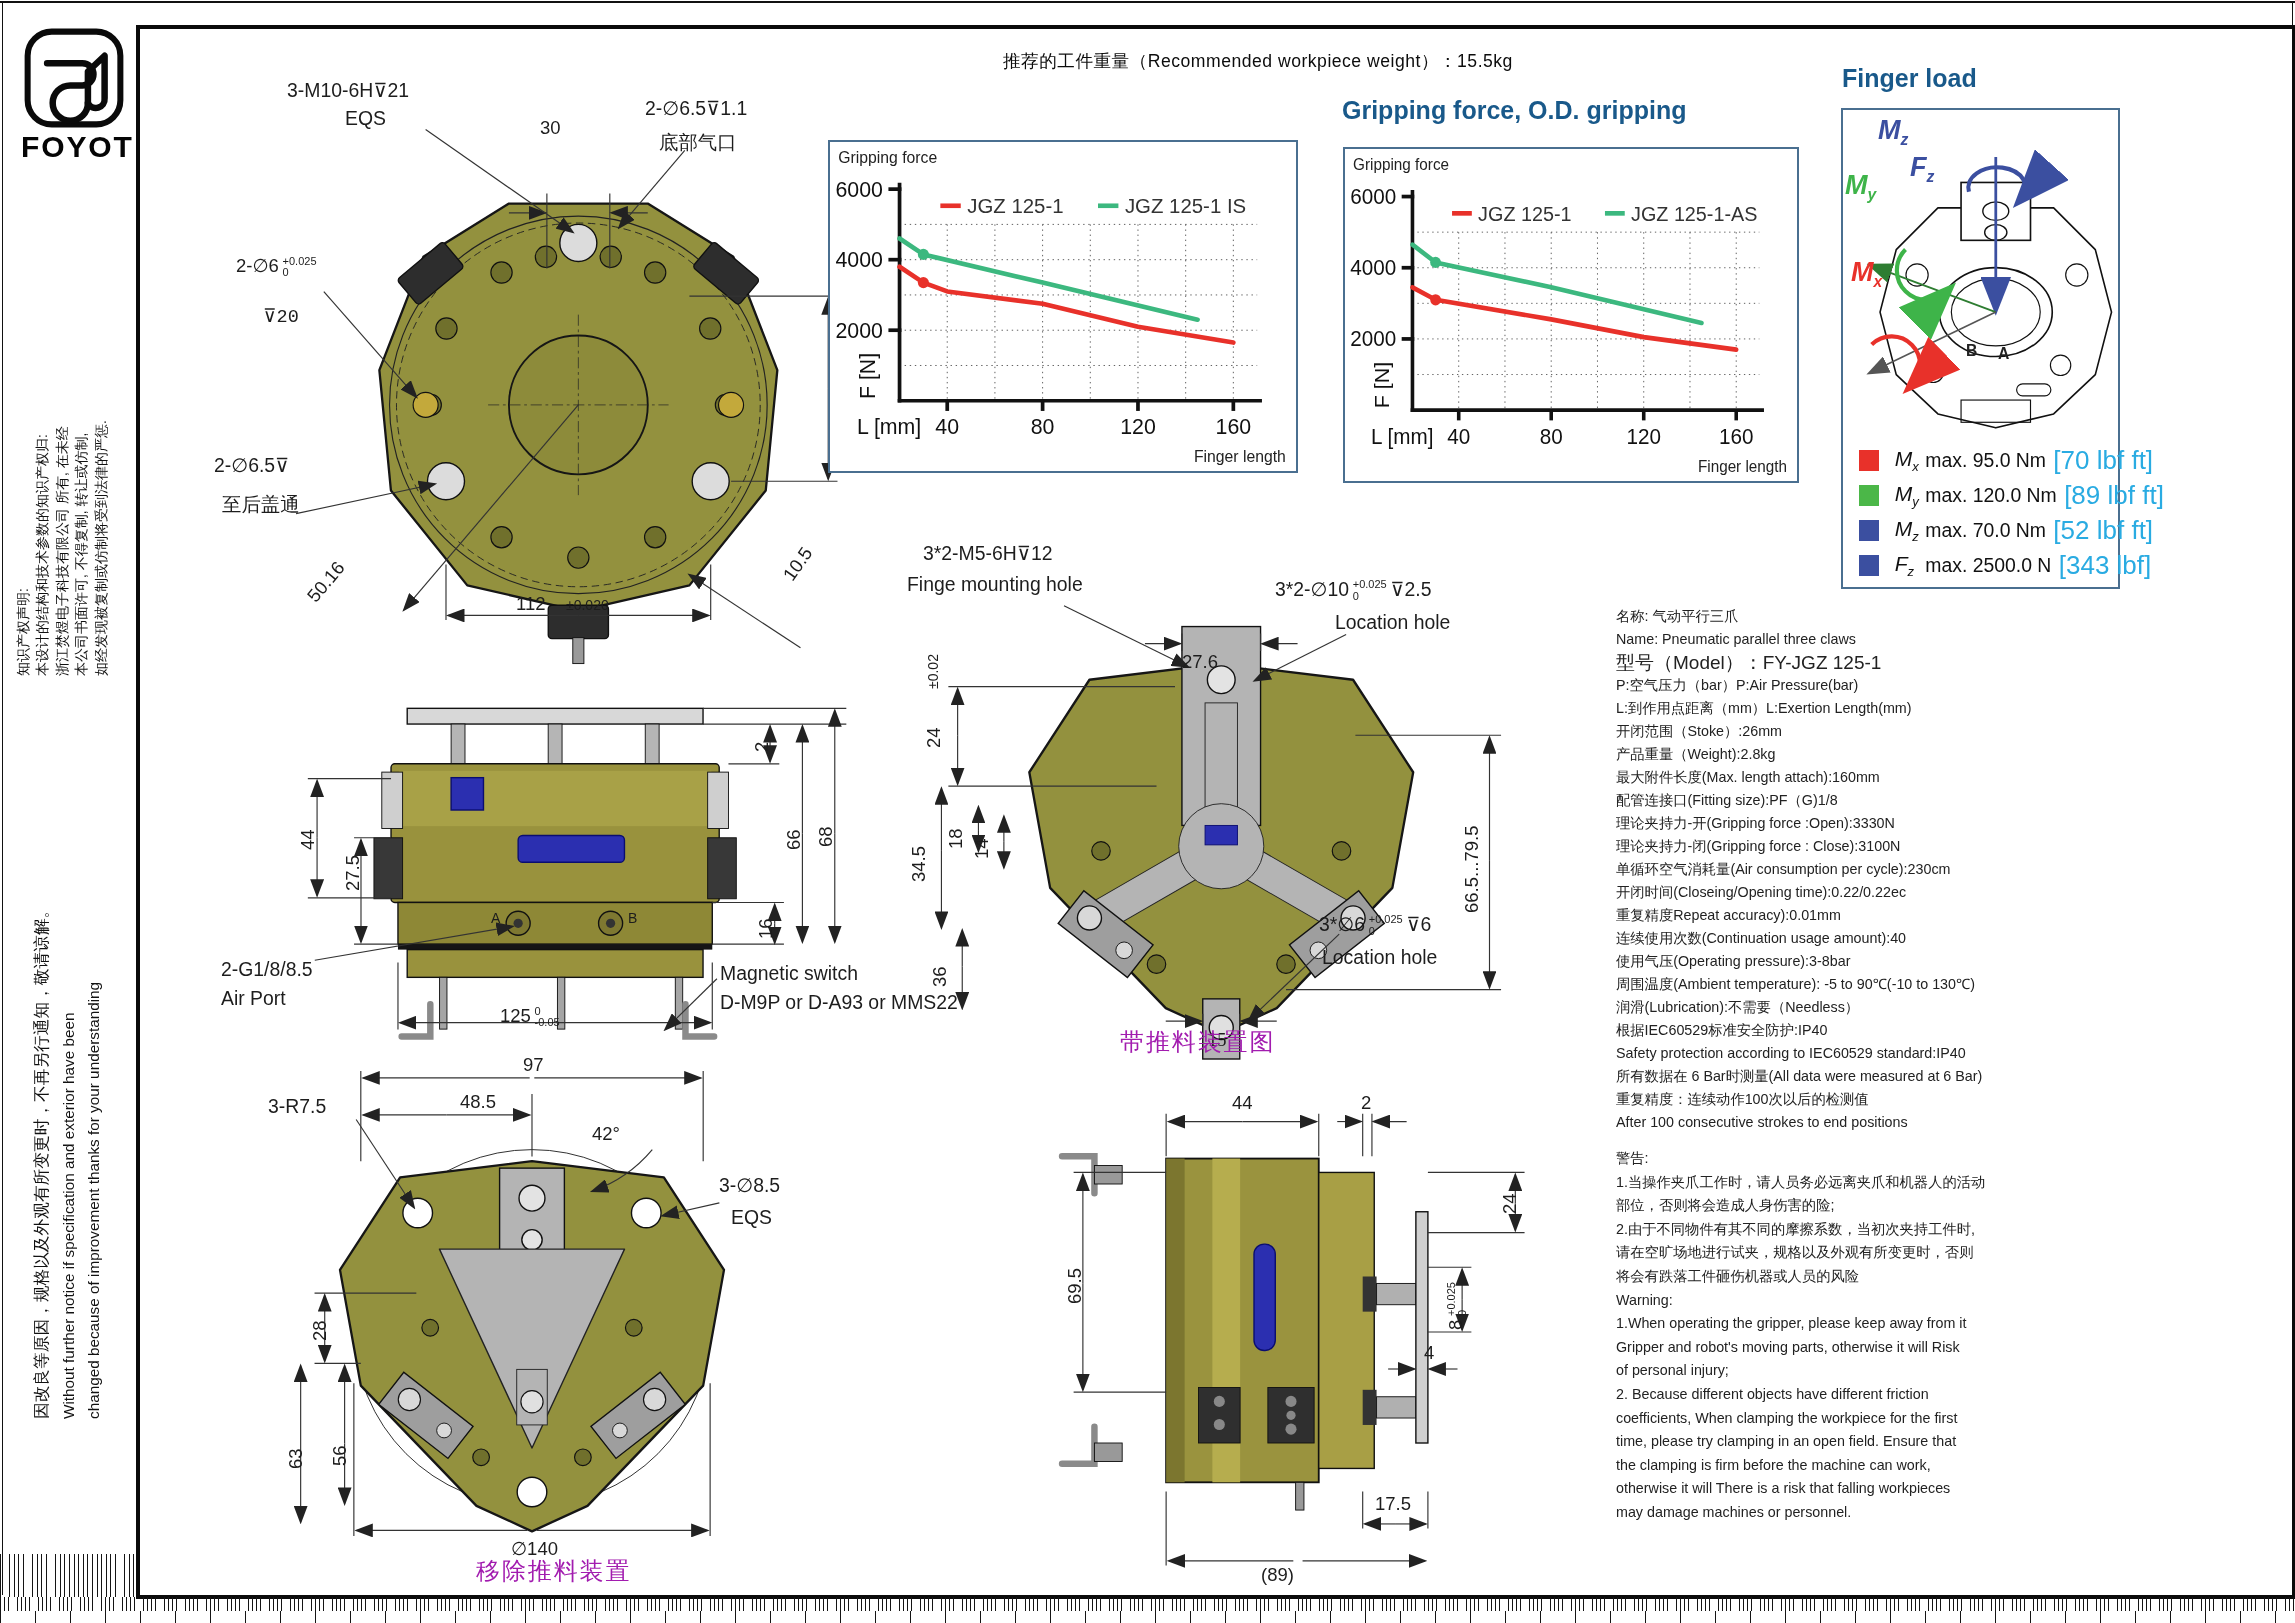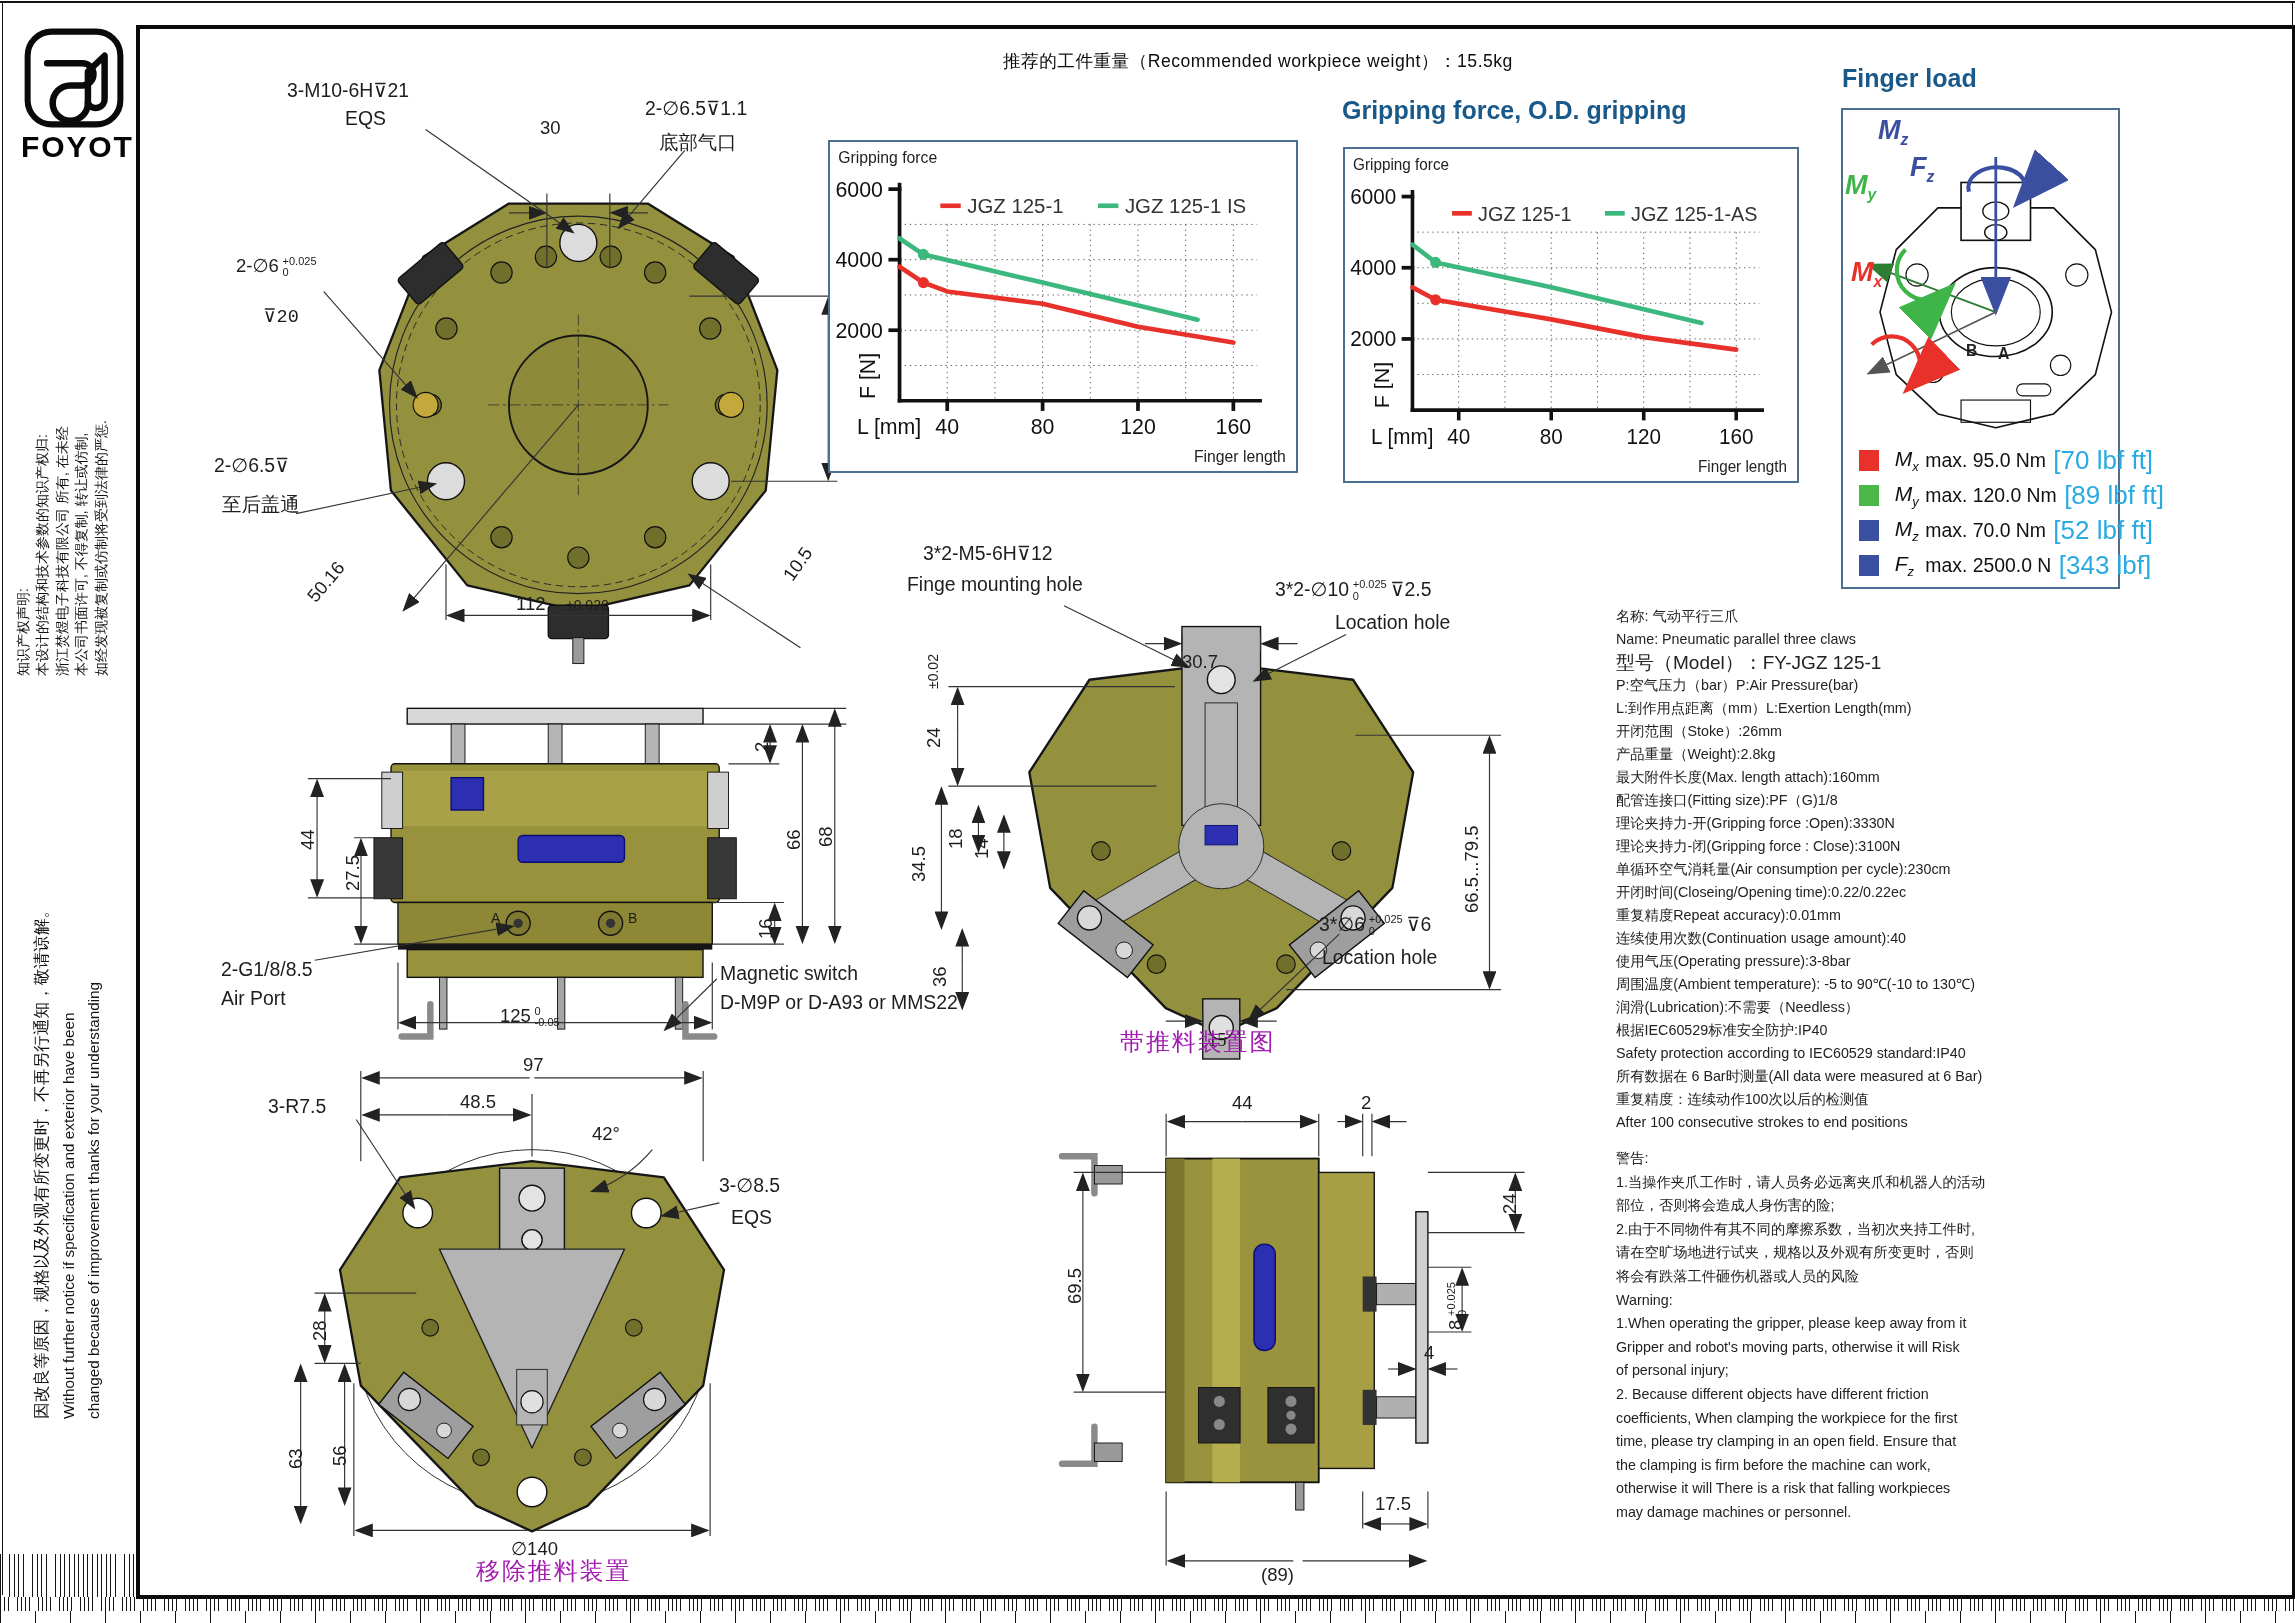--- a/index.html
+++ b/index.html
@@ -318,21 +318,21 @@
         <line x1="995" y1="880" x2="800" y2="1066" marker-end="url(#aP)"></line>
       </g>
     </svg>
     <span class="dim cn" style="left:44px;top:15px;">3*2-M5-6H⊽12</span>
     <span class="dim cn" style="left:28px;top:46px;">Finge mounting hole</span>
     <span class="dim cn" style="left:396px;top:51px;"><span>3*2-∅10</span><span class="tol">
           <i>+0.025</i>
           <i>0</i>
         </span><span>⊽2.5</span></span>
     <span class="dim cn" style="left:456px;top:84px;">Location hole</span>
-    <span class="dim" style="left:303px;top:124px;">30.7</span>
+    <span class="dim" style="left:303px;top:124px;">27.6</span>
     <span class="dim rot" style="left:44px;top:221px;">24</span>
     <span class="dim rot small" style="left:46px;top:162px;">±0.02</span>
     <span class="dim rot" style="left:29px;top:355px;">34.5</span>
     <span class="dim rot" style="left:66px;top:322px;">18</span>
     <span class="dim rot" style="left:92px;top:332px;">14</span>
     <span class="dim rot" style="left:50px;top:460px;">36</span>
     <span class="dim rot" style="left:582px;top:386px;">66.5...79.5</span>
     <span class="dim" style="left:329px;top:503px;font-family:Liberation Serif, serif;">15</span>
     <span class="dim cn" style="left:440px;top:386px;"><span>3*∅6</span><span class="tol">
           <i>+0.025</i>

